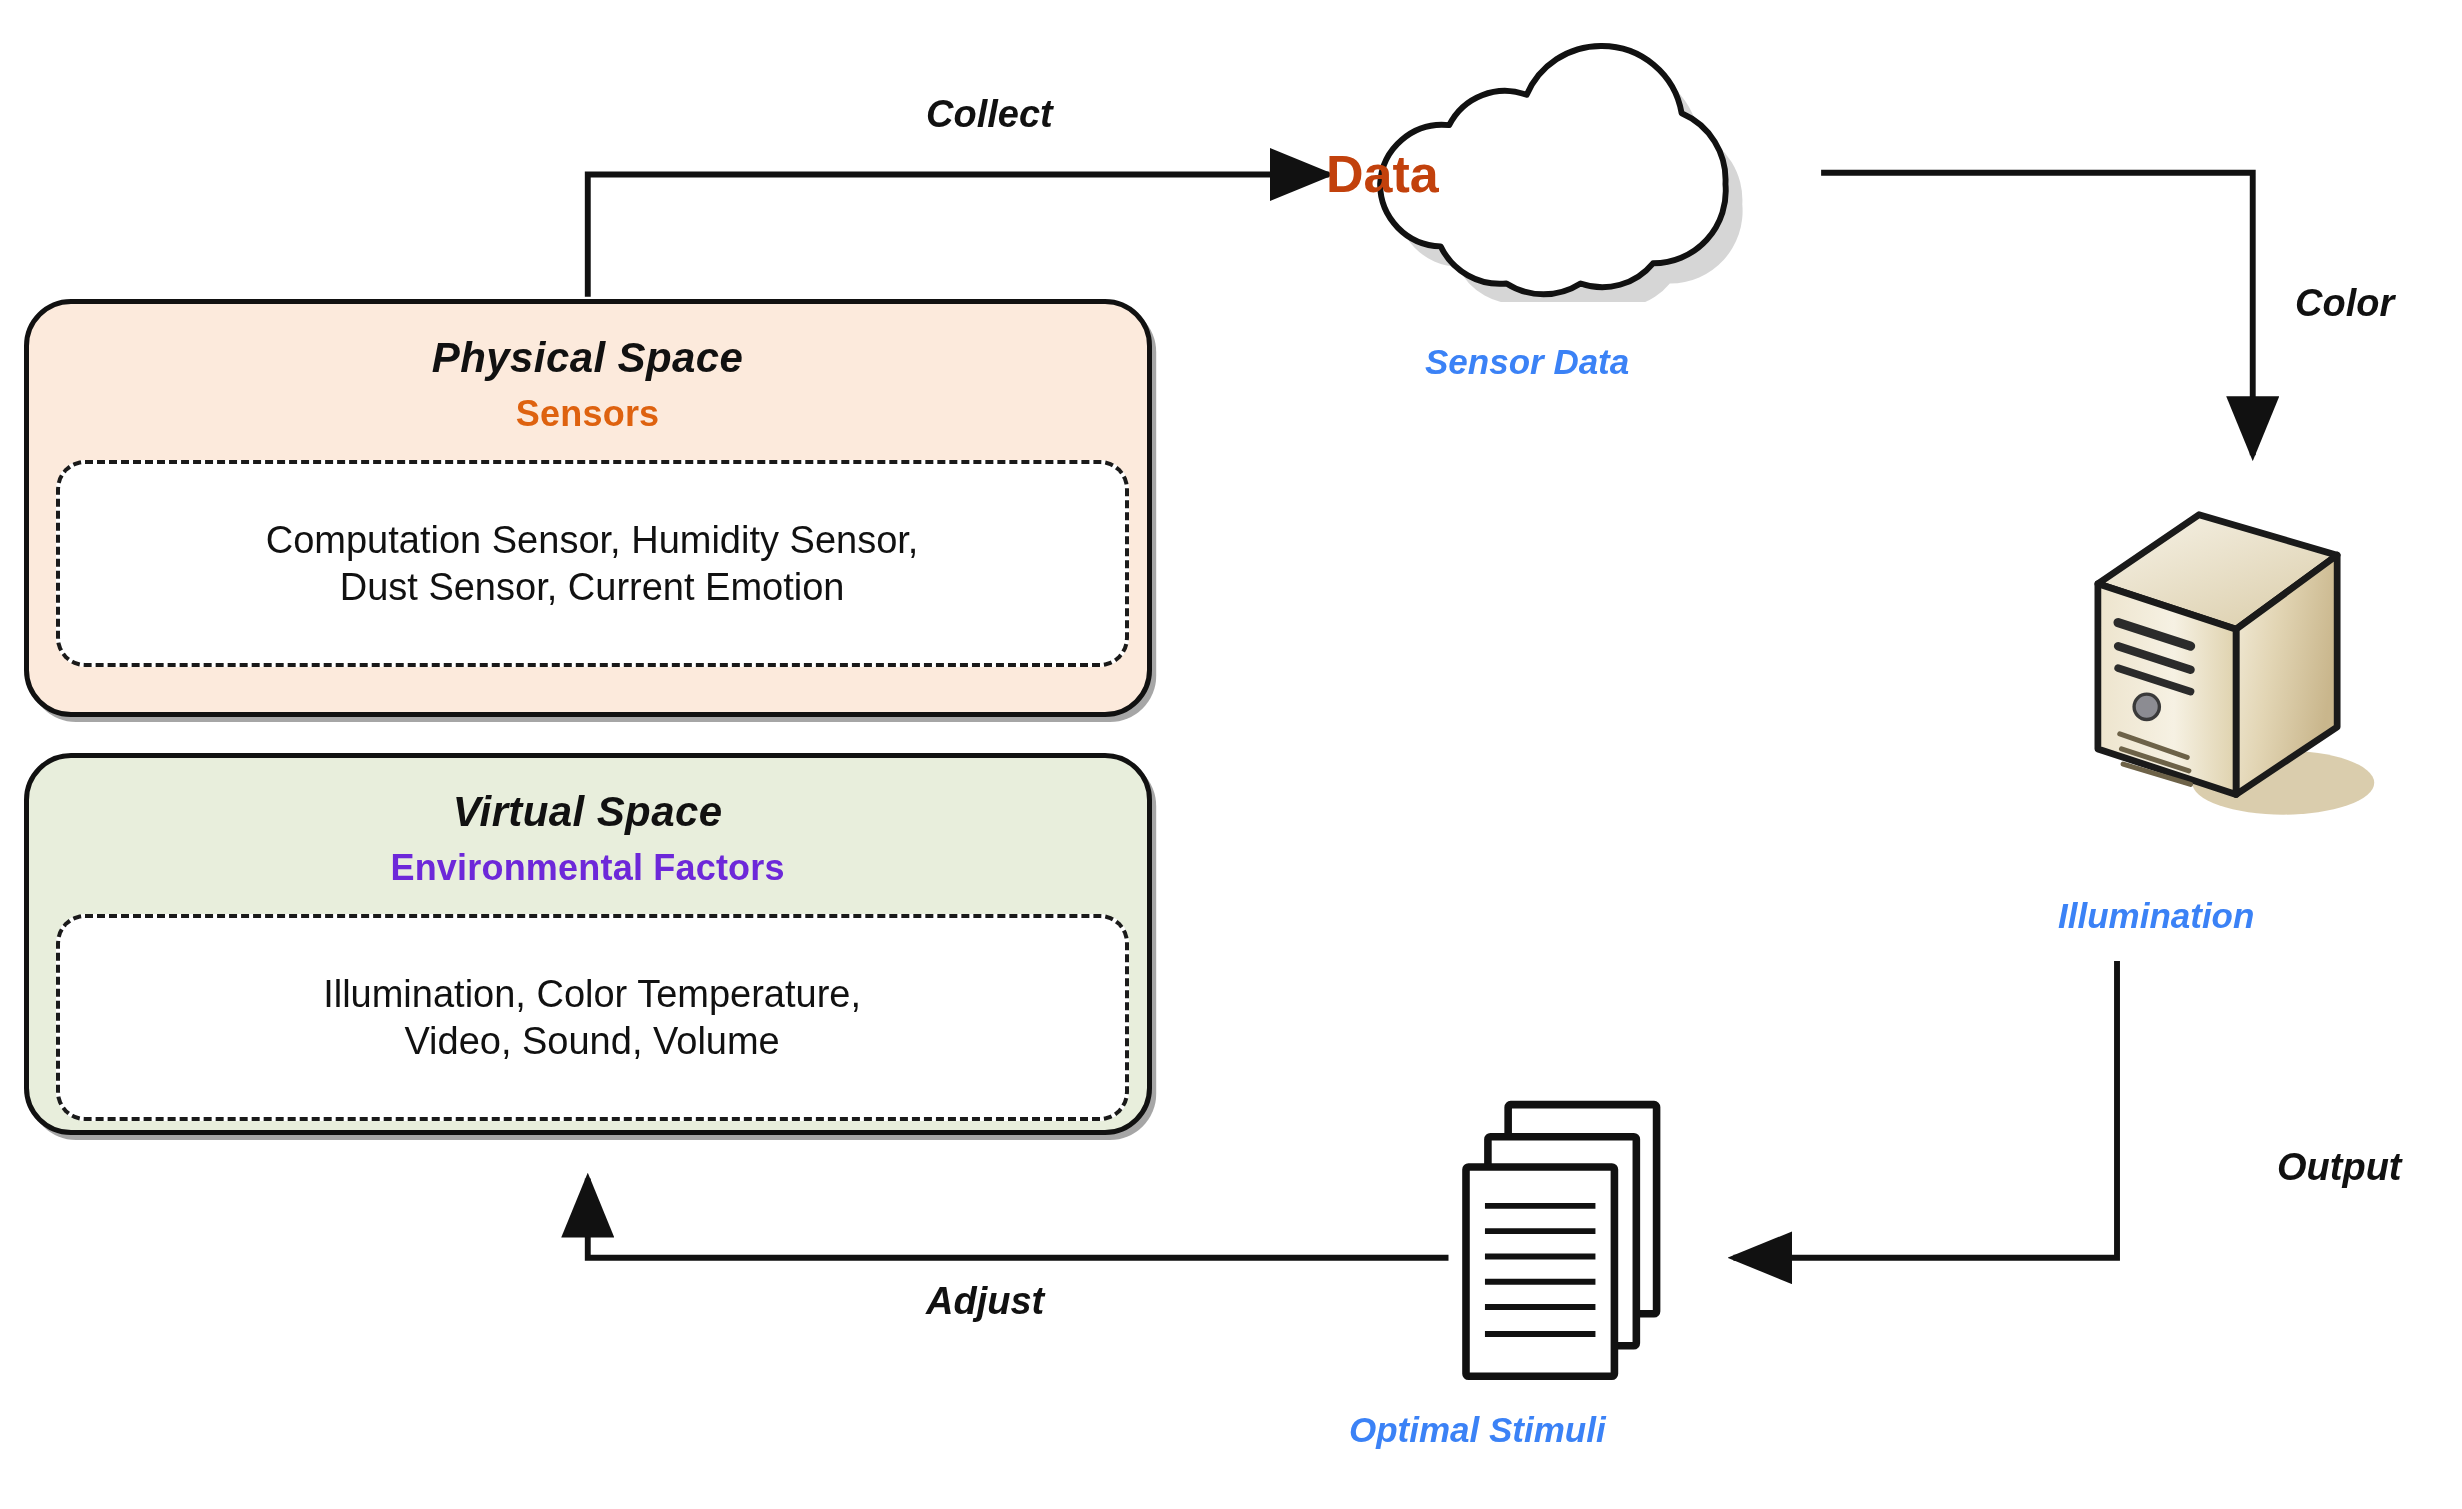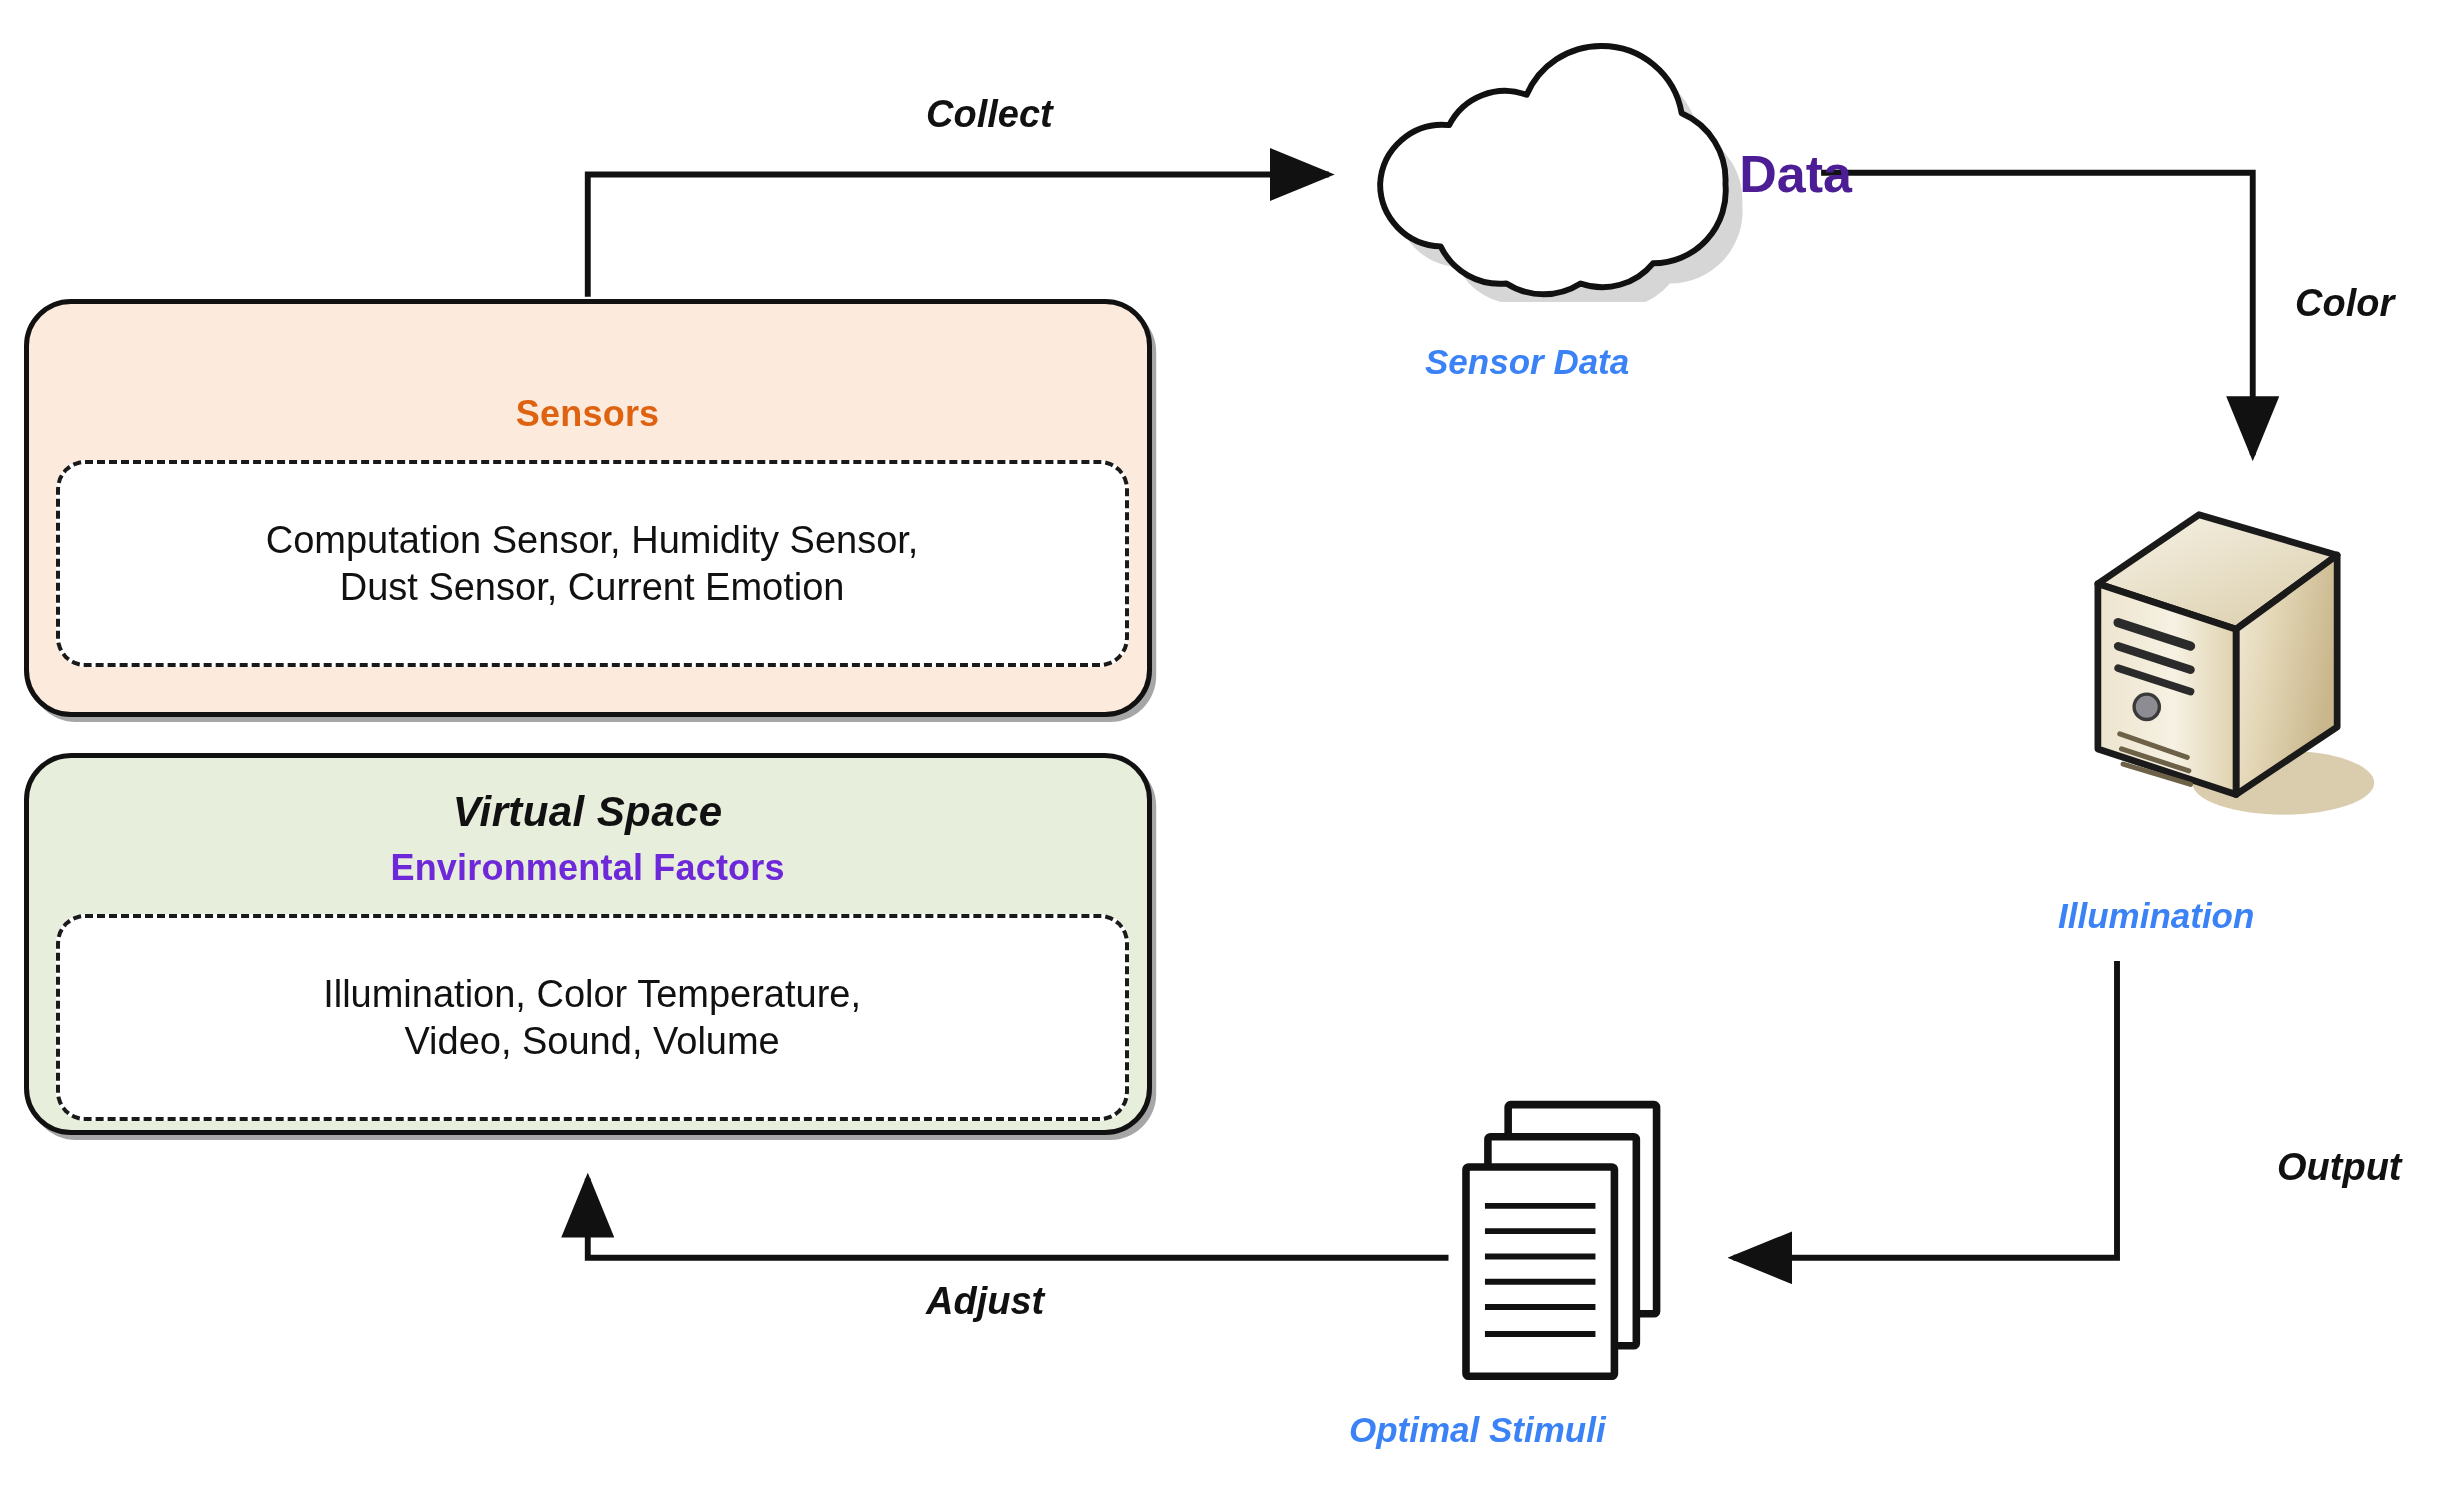--- a/index.html
+++ b/index.html
@@ -111,24 +111,24 @@
     position: absolute;
     left: 1326px;
     top: 18.6px;
     width: 526px;
     height: 283px;
   }
   #data-cloud-label {
     position: absolute;
     left: 0; right: 0;
     top: 125px;
-    text-align: right;
+    text-align: left;
     font-size: 52px;
     font-weight: bold;
-    color: #4c1d95;
+    color: #c2410c;
     pointer-events: none;
   }
 
   
   #computation-icon-wrap {
     position: absolute;
     left: 2054px;
     top: 481px;
     width: 354px;
     height: 396px;
@@ -167,20 +167,21 @@
     <path d="M 697,352 L 697,207 L 1576,207" fill="none" stroke="#111111" stroke-width="7" marker-end="url(#arrowhead)"></path>
 
     <path d="M 2160,205 L 2672,205 L 2672,540" fill="none" stroke="#111111" stroke-width="7" marker-end="url(#arrowhead)"></path>
 
     <path d="M 2511,1140 L 2511,1492 L 2056,1492" fill="none" stroke="#111111" stroke-width="7" marker-end="url(#arrowhead)"></path>
 
     <path d="M 1718,1492 L 697,1492 L 697,1398" fill="none" stroke="#111111" stroke-width="7" marker-end="url(#arrowhead)"></path>
   </svg>
 
   <div id="physical-space-panel" class="space-panel">
+    <div id="physical-space-title" class="panel-title">Physical Space</div>
     <div id="physical-space-subtitle" class="panel-subtitle">Sensors</div>
     <div class="dashed-box">
       <div class="dashed-box-text">Computation Sensor, Humidity Sensor,
 Dust Sensor, Current Emotion</div>
     </div>
   </div>
 
   <div id="virtual-space-panel" class="space-panel">
     <div id="virtual-space-title" class="panel-title">Virtual Space</div>
     <div id="virtual-space-subtitle" class="panel-subtitle">Environmental Factors</div>

